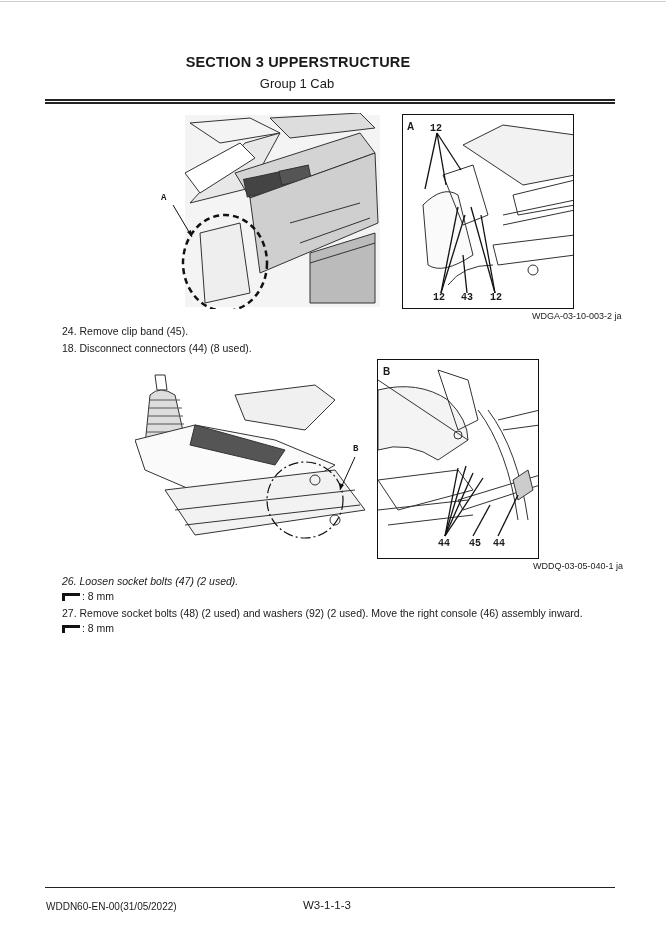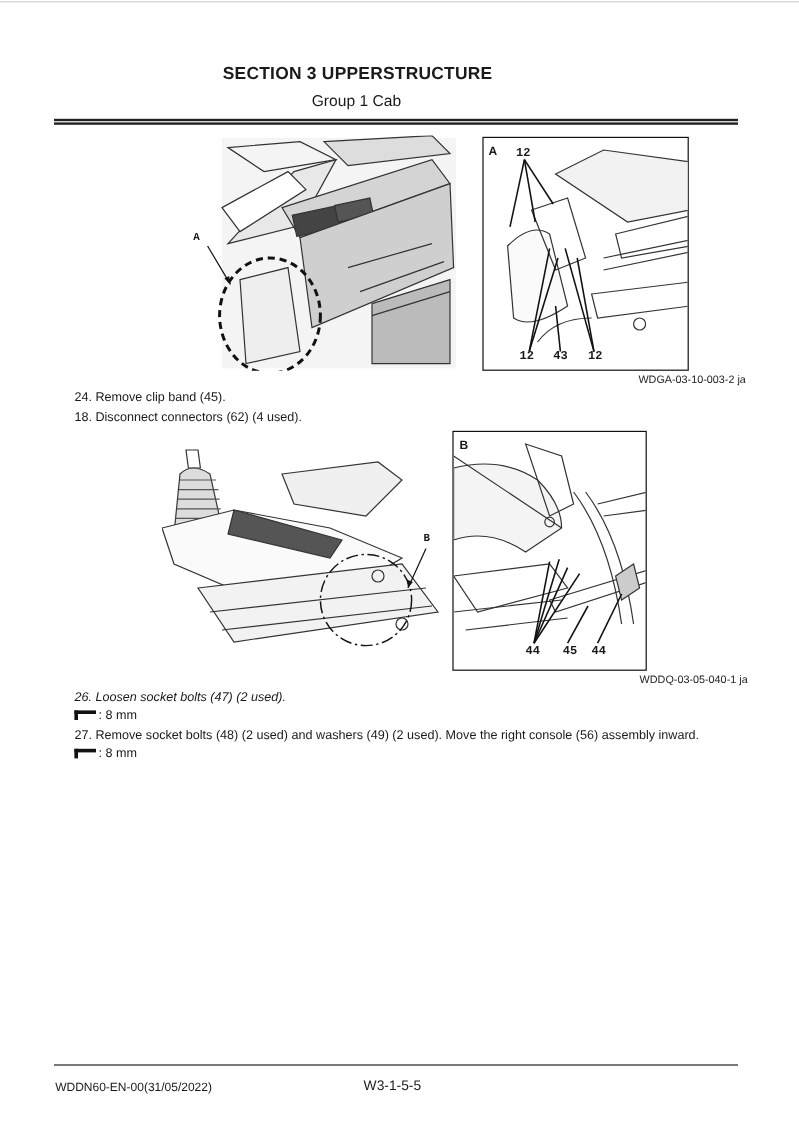--- a/index.html
+++ b/index.html
@@ -10,21 +10,21 @@
            font-size: 14.5px; font-weight: bold; letter-spacing: 0.2px; }
   .subtitle { position: absolute; left: 16px; width: 562px; text-align: center; top: 76px; font-size: 13px; }
   .dbl1 { position: absolute; left: 45px; width: 570px; top: 99px; height: 1.5px; background: #222; }
   .dbl2 { position: absolute; left: 45px; width: 570px; top: 102px; height: 1.5px; background: #222; }
   .fig { position: absolute; }
   .framed { border: 1.5px solid #111; box-sizing: border-box; background: #fff; overflow: hidden; }
   .fig-label { position: absolute; font-weight: bold; font-size: 10px; }
   .callout { position: absolute; font-weight: bold; font-size: 10px; font-family: Liberation Mono, monospace; }
   .figcode { position: absolute; font-size: 9px; color: #222; }
   .step { position: absolute; left: 46px; font-size: 10.5px; margin-left: 16px; }
-  .tool { position: absolute; left: 62px; font-size: 10.5px; display: flex; }
+  .tool { position: absolute; left: 62px; font-size: 10.5px; display: flex; align-items: center; }
   .tool-icon { width: 18px; height: 8px; border-top: 3px solid #111; border-left: 3px solid #111;
                box-sizing: border-box; margin-right: 2px; margin-top: 2px; }
   .footline { position: absolute; left: 45px; width: 570px; top: 887px; height: 1px; background: #222; }
   .foot-left { position: absolute; left: 46px; top: 901px; font-size: 10px; text-align: center; }
   .foot-center { position: absolute; left: 303px; top: 899px; font-size: 11.5px; }
   svg { display: block; }
 </style>
 </head>
 <body>
 
@@ -83,21 +83,21 @@
   </svg>
   <div class="fig-label" style="left:4px; top:6px;">A</div>
   <div class="callout" style="left:27px; top:8px;">12</div>
   <div class="callout" style="left:30px; top:177px;">12</div>
   <div class="callout" style="left:58px; top:177px;">43</div>
   <div class="callout" style="left:87px; top:177px;">12</div>
 </div>
 <div class="figcode" style="left:532px; top:311px;">WDGA-03-10-003-2 ja</div>
 
 <div class="step" style="top:325px;"><span>24.</span> <span>Remove clip band (45).</span></div>
-<div class="step" style="top:342px;"><span>18.</span> <span>Disconnect connectors (62) (4 used).</span></div>
+<div class="step" style="top:342px;"><span>18.</span> <span>Disconnect connectors (44) (8 used).</span></div>
 
 <div class="fig" style="left:135px; top:370px; width:235px; height:170px;">
   <svg width="235" height="170" viewBox="0 0 235 170">
     <g stroke="#333" stroke-width="1" fill="none">
       <path d="M20 5 L30 5 L32 20 L22 20 Z"></path>
       <path d="M15 25 Q25 15 40 25 L50 70 L10 75 Z" fill="#ddd"></path>
       <path d="M15 30 L45 30 M14 38 L47 38 M13 46 L48 46 M12 54 L49 54 M11 62 L50 62" stroke="#555"></path>
       <path d="M0 70 L60 55 L140 70 L200 95 L150 125 L80 130 L10 100 Z" fill="#fafafa"></path>
       <path d="M60 55 L150 80 L140 95 L55 75 Z" fill="#555"></path>
       <path d="M100 25 L180 15 L200 30 L170 60 L110 50 Z" fill="#f0f0f0"></path>
@@ -144,21 +144,21 @@
   <div class="callout" style="left:91px; top:178px;text-align:center;">45</div>
   <div class="callout" style="left:115px; top:178px;">44</div>
 </div>
 <div class="figcode" style="left:533px; top:561px;">WDDQ-03-05-040-1 ja</div>
 
 <div class="step" style="top:575px;font-style:italic;"><span>26.</span> <span>Loosen socket bolts (47) (2 used).</span></div>
 <div class="tool" style="top:590px;">
   <span class="tool-icon"></span>
   <span>: 8 mm</span>
 </div>
-<div class="step" style="top:607px;"><span>27.</span> <span>Remove socket bolts (48) (2 used) and washers (49) (2 used). Move the right console (56) assembly inward.</span></div>
+<div class="step" style="top:607px;"><span>27.</span> <span>Remove socket bolts (48) (2 used) and washers (92) (2 used). Move the right console (46) assembly inward.</span></div>
 <div class="tool" style="top:622px;">
   <span class="tool-icon"></span>
   <span>: 8 mm</span>
 </div>
 
 <div class="footline"></div>
 <div class="foot-left">WDDN60-EN-00(31/05/2022)</div>
-<div class="foot-center">W3-1-5-5</div>
+<div class="foot-center">W3-1-1-3</div>
 
 </body></html>

